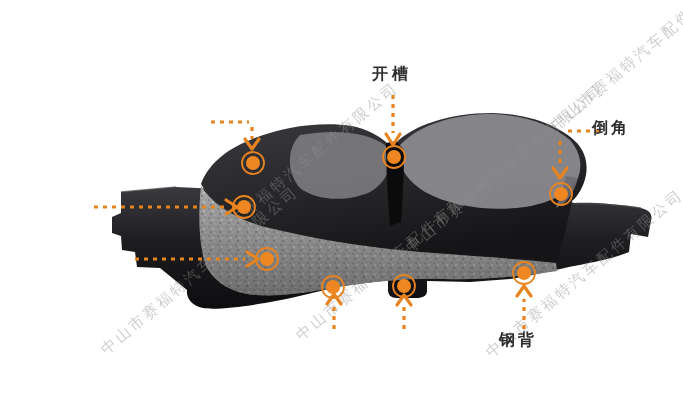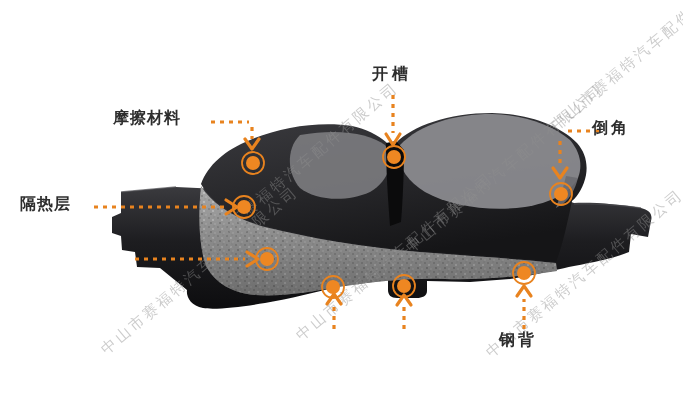--- a/index.html
+++ b/index.html
@@ -151,19 +151,17 @@
           <circle cx="404" cy="286" r="7" fill="#EE8722" stroke="none"></circle>
           <circle cx="404" cy="286" r="11" stroke-width="1.8"></circle>
         </g>
       <g>
           <circle cx="524" cy="273" r="7" fill="#EE8722" stroke="none"></circle>
           <circle cx="524" cy="273" r="11" stroke-width="1.8"></circle>
         </g>
     </g>
   </svg>
 
-  <div class="callout-label" style="left:113px;top:110px">摩擦材料</div>
   <div class="callout-label" style="left:372px;top:66px;letter-spacing:4px">开槽</div>
   <div class="callout-label" style="left:592px;top:120px;letter-spacing:3px">倒角</div>
-  <div class="callout-label" style="left:20px;top:196px">隔热层</div>
   <div class="callout-label" style="left:499px;top:332px;letter-spacing:3px">钢背</div>
 
 </div>
 
 </body></html>

